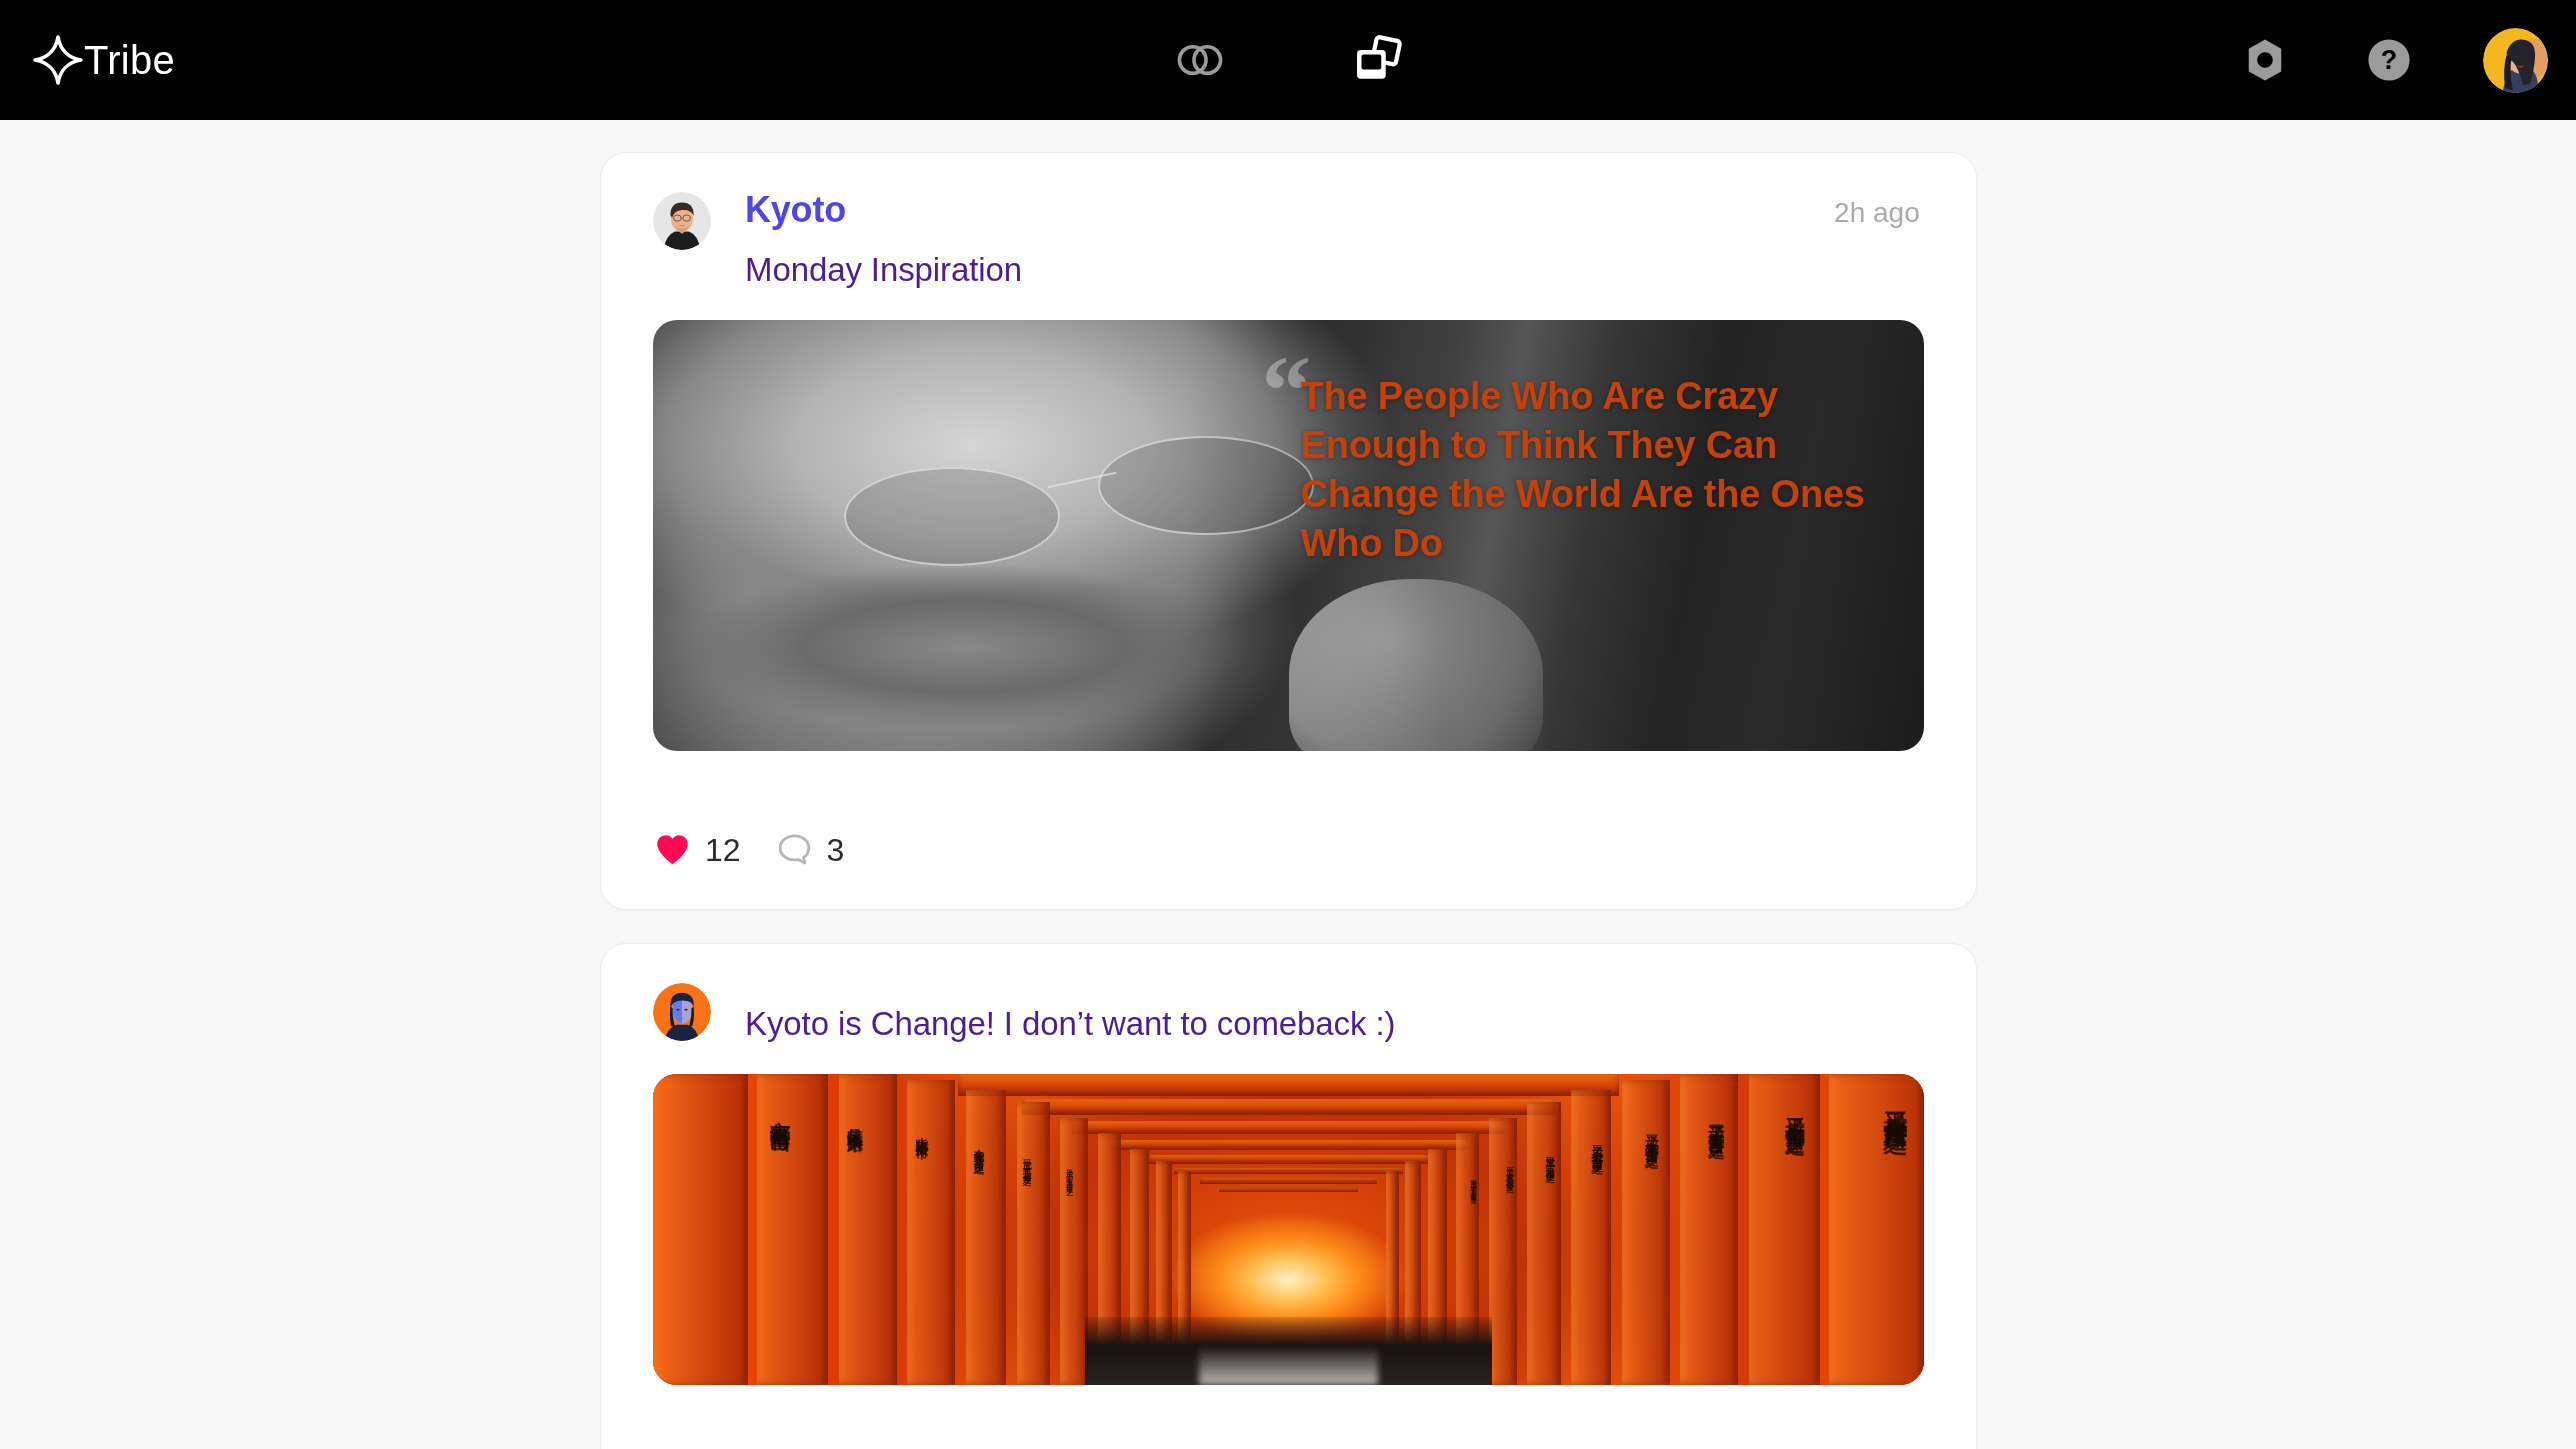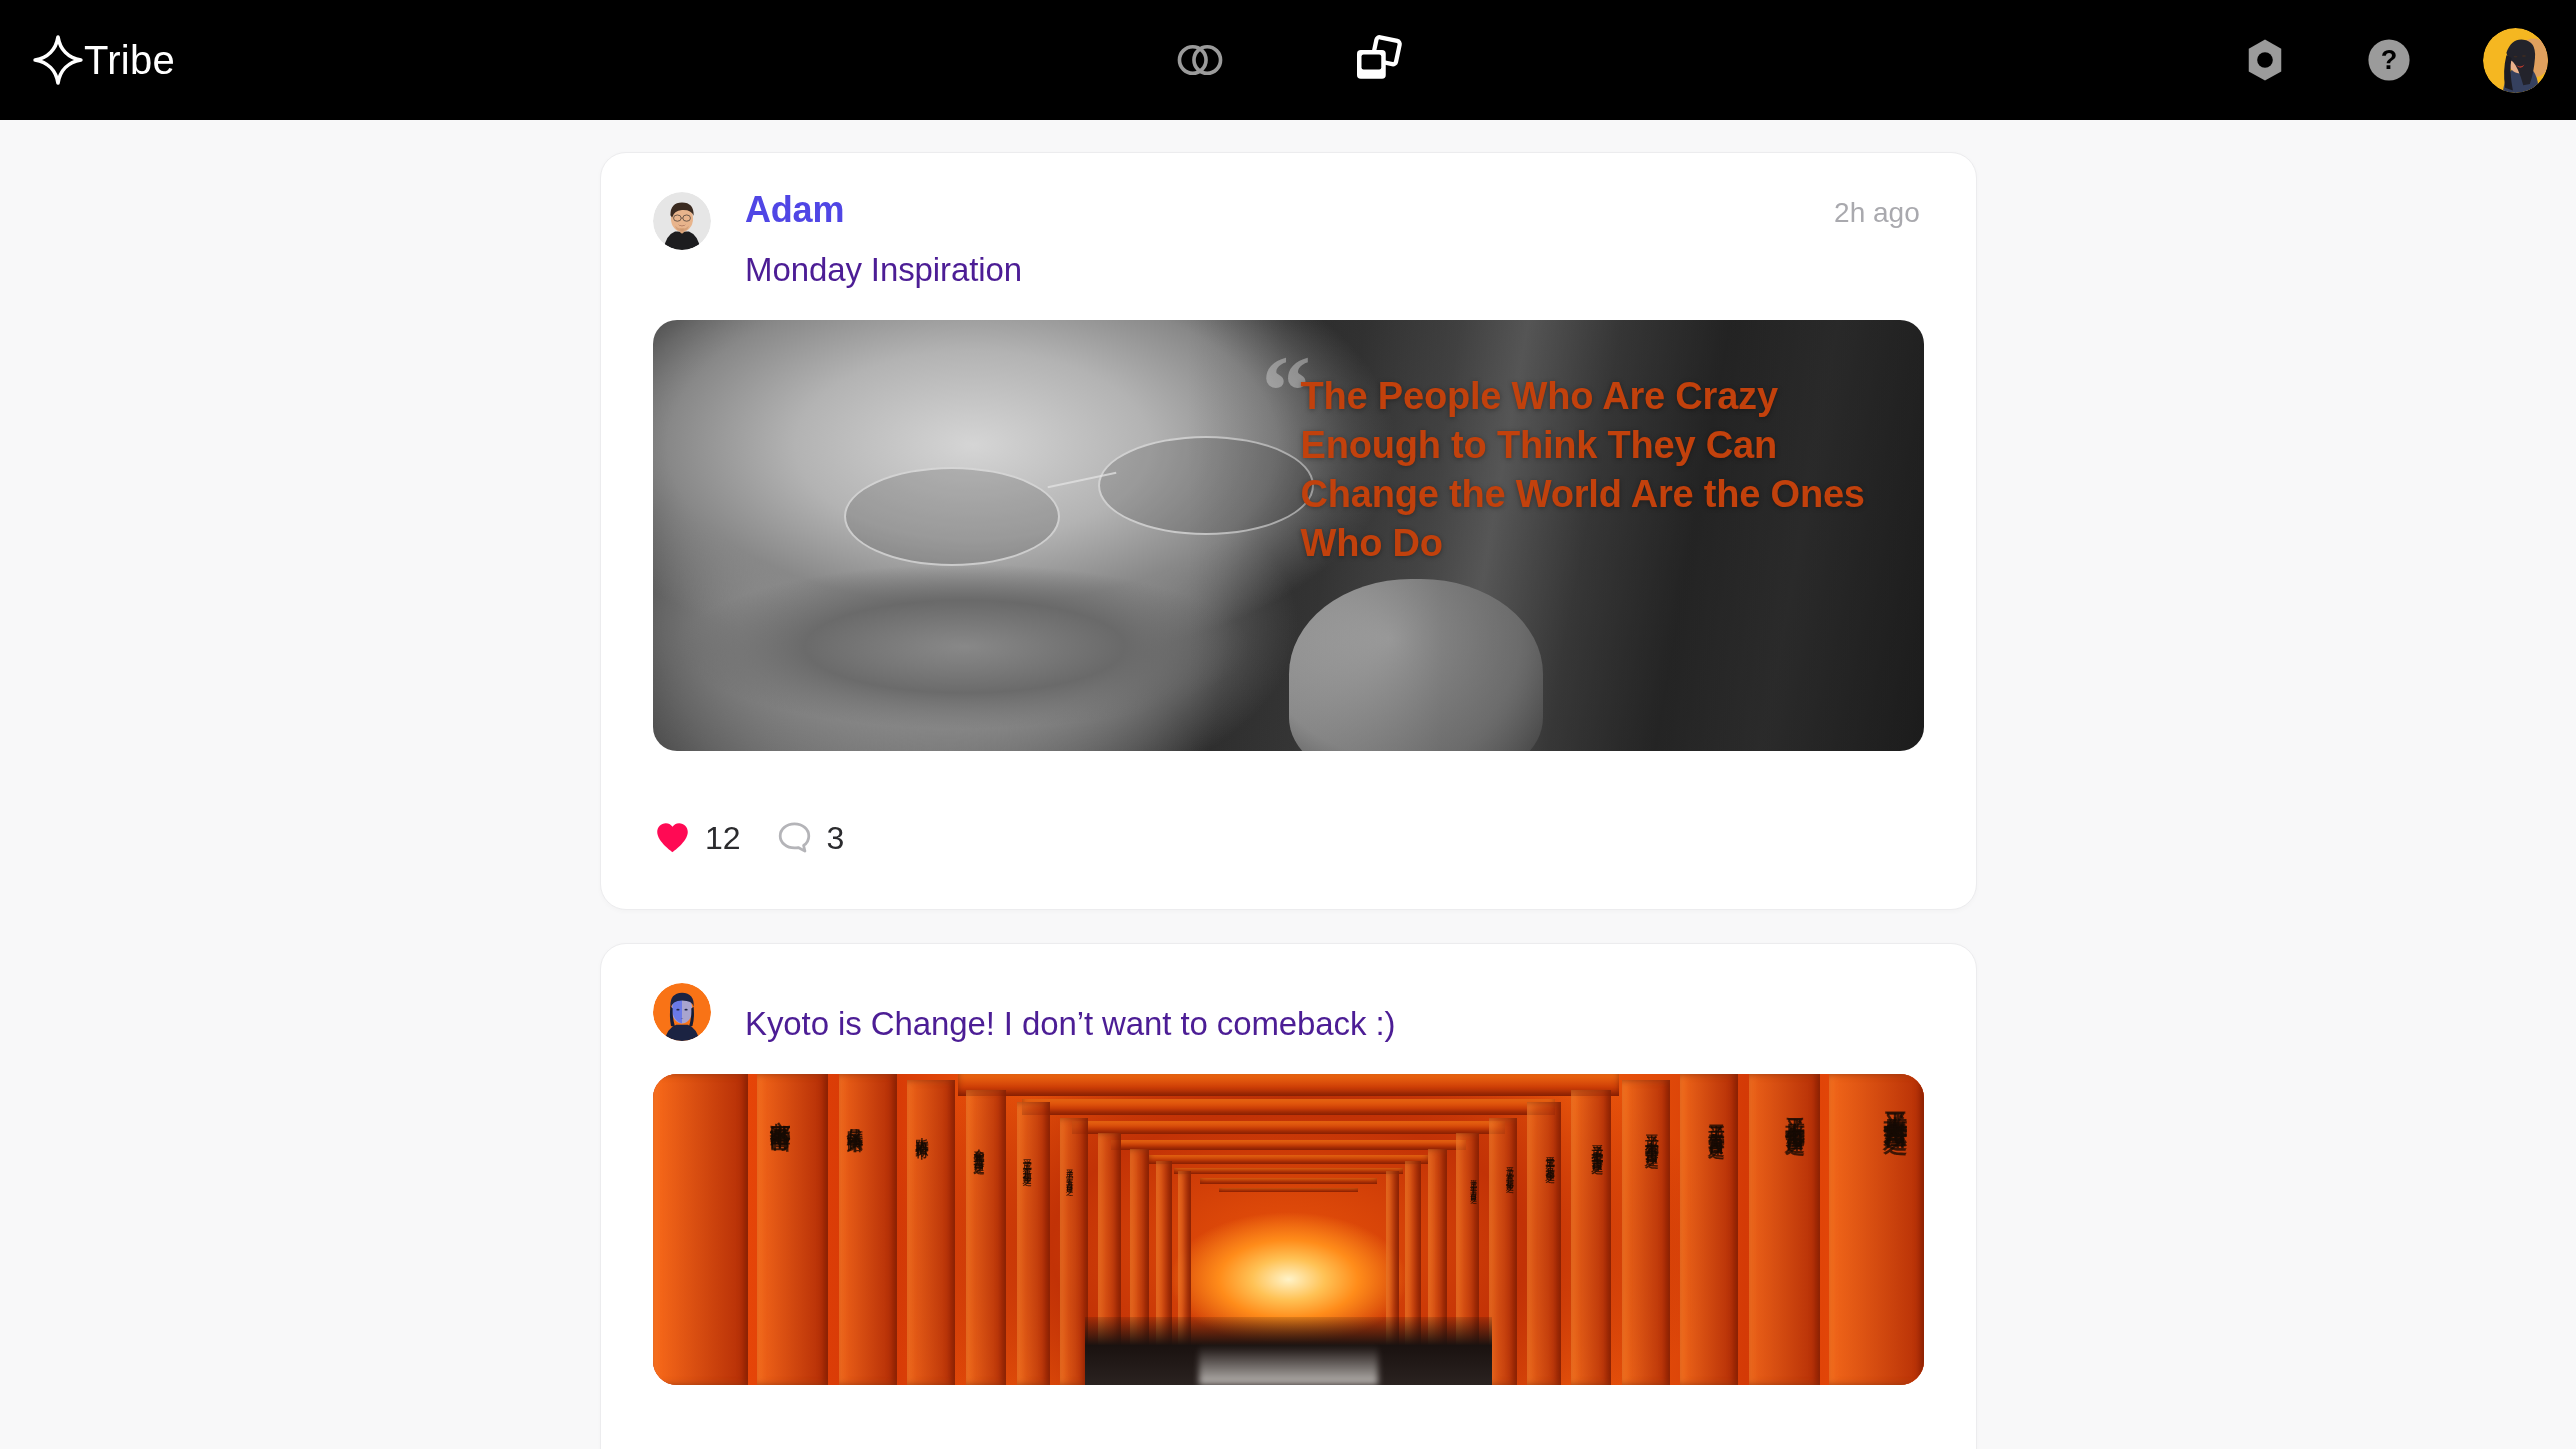--- a/index.html
+++ b/index.html
@@ -298,21 +298,21 @@
     position: absolute;
     left: 28%; right: 28%; bottom: 0; top: 42%;
     background: linear-gradient(180deg, rgba(235,232,228,.0), rgba(235,232,228,.75));
     filter: blur(3.2px);
   }
 
   
   .reactions {
     position: absolute;
     left: 52px;
-    bottom: 52px;
+    bottom: 40px;
     display: flex;
     align-items: center;
     gap: 34px;
   }
   .reaction {
     display: flex;
     align-items: center;
     gap: 13px;
     cursor: pointer;
   }
@@ -410,21 +410,21 @@
             <ellipse cx="58" cy="45" rx="6.6" ry="5.4" fill="none" stroke="#6b5648" stroke-width="1.7"></ellipse>
             <line x1="48.6" y1="45" x2="51.4" y2="45" stroke="#6b5648" stroke-width="1.7"></line>
             <path d="M43 56 Q50 62 57 56 Q50 60 43 56 Z" fill="#8a5547"></path>
             <path d="M38 58 Q50 70 62 58 Q60 67 50 68 Q40 67 38 58 Z" fill="#c48f6a" opacity=".55"></path>
           </g>
         </svg>
       </div>
 
       <div class="post-headtext">
         <div class="post-nameline">
-          <span class="post-author c-adam">Adam</span>
+          <span class="post-author c-adam">Kyoto</span>
           <span class="post-time">2h ago</span>
         </div>
         <div class="post-body">Monday Inspiration</div>
       </div>
     </div>
 
     <div class="post-media media-quote">
       <div class="jobs">
         <div class="jobs-face"></div>
         <div class="jobs-beard"></div>

